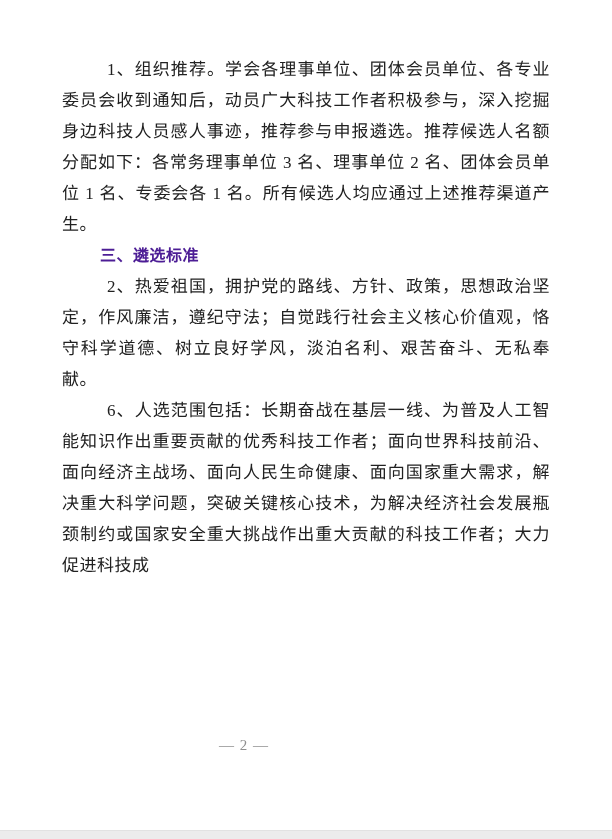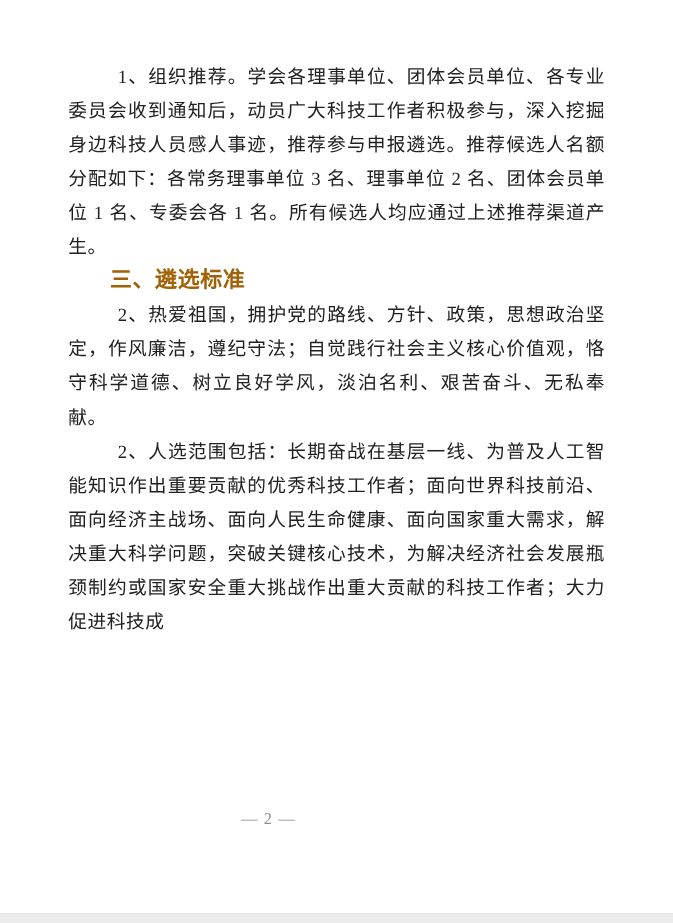--- a/index.html
+++ b/index.html
@@ -38,23 +38,23 @@
   }
   .body-para {
     margin: 0;
     text-indent: 45px;
   }
   .heading-para {
     margin: 0;
     text-indent: 38px;
     font-family: "Liberation Sans", "DejaVu Sans", sans-serif;
     font-weight: 700;
-    font-size: 20px;
+    font-size: 16px;
     line-height: 31px;
-    color: #a16207;
+    color: #4c1d95;
     text-align: left;
   }
   .page-number {
     position: absolute;
     left: 0;
     top: 737px;
     width: 100%;
     text-align: center;
     font-family: "Liberation Serif", "DejaVu Serif", serif;
     font-size: 15px;
@@ -73,18 +73,18 @@
 </style>
 </head>
 <body>
 
 <div class="viewport">
   <div class="page">
     <div class="content">
       <p class="body-para">1、组织推荐。学会各理事单位、团体会员单位、各专业委员会收到通知后，动员广大科技工作者积极参与，深入挖掘身边科技人员感人事迹，推荐参与申报遴选。推荐候选人名额分配如下：各常务理事单位 3 名、理事单位 2 名、团体会员单位 1 名、专委会各 1 名。所有候选人均应通过上述推荐渠道产生。</p>
       <p class="heading-para">三、遴选标准</p>
       <p class="body-para">2、热爱祖国，拥护党的路线、方针、政策，思想政治坚定，作风廉洁，遵纪守法；自觉践行社会主义核心价值观，恪守科学道德、树立良好学风，淡泊名利、艰苦奋斗、无私奉献。</p>
-      <p class="body-para">2、人选范围包括：长期奋战在基层一线、为普及人工智能知识作出重要贡献的优秀科技工作者；面向世界科技前沿、面向经济主战场、面向人民生命健康、面向国家重大需求，解决重大科学问题，突破关键核心技术，为解决经济社会发展瓶颈制约或国家安全重大挑战作出重大贡献的科技工作者；大力促进科技成</p>
+      <p class="body-para">6、人选范围包括：长期奋战在基层一线、为普及人工智能知识作出重要贡献的优秀科技工作者；面向世界科技前沿、面向经济主战场、面向人民生命健康、面向国家重大需求，解决重大科学问题，突破关键核心技术，为解决经济社会发展瓶颈制约或国家安全重大挑战作出重大贡献的科技工作者；大力促进科技成</p>
     </div>
     <div class="page-number">— 2 —</div>
   </div>
   <div class="page-gap"></div>
 </div>
 
 </body></html>

